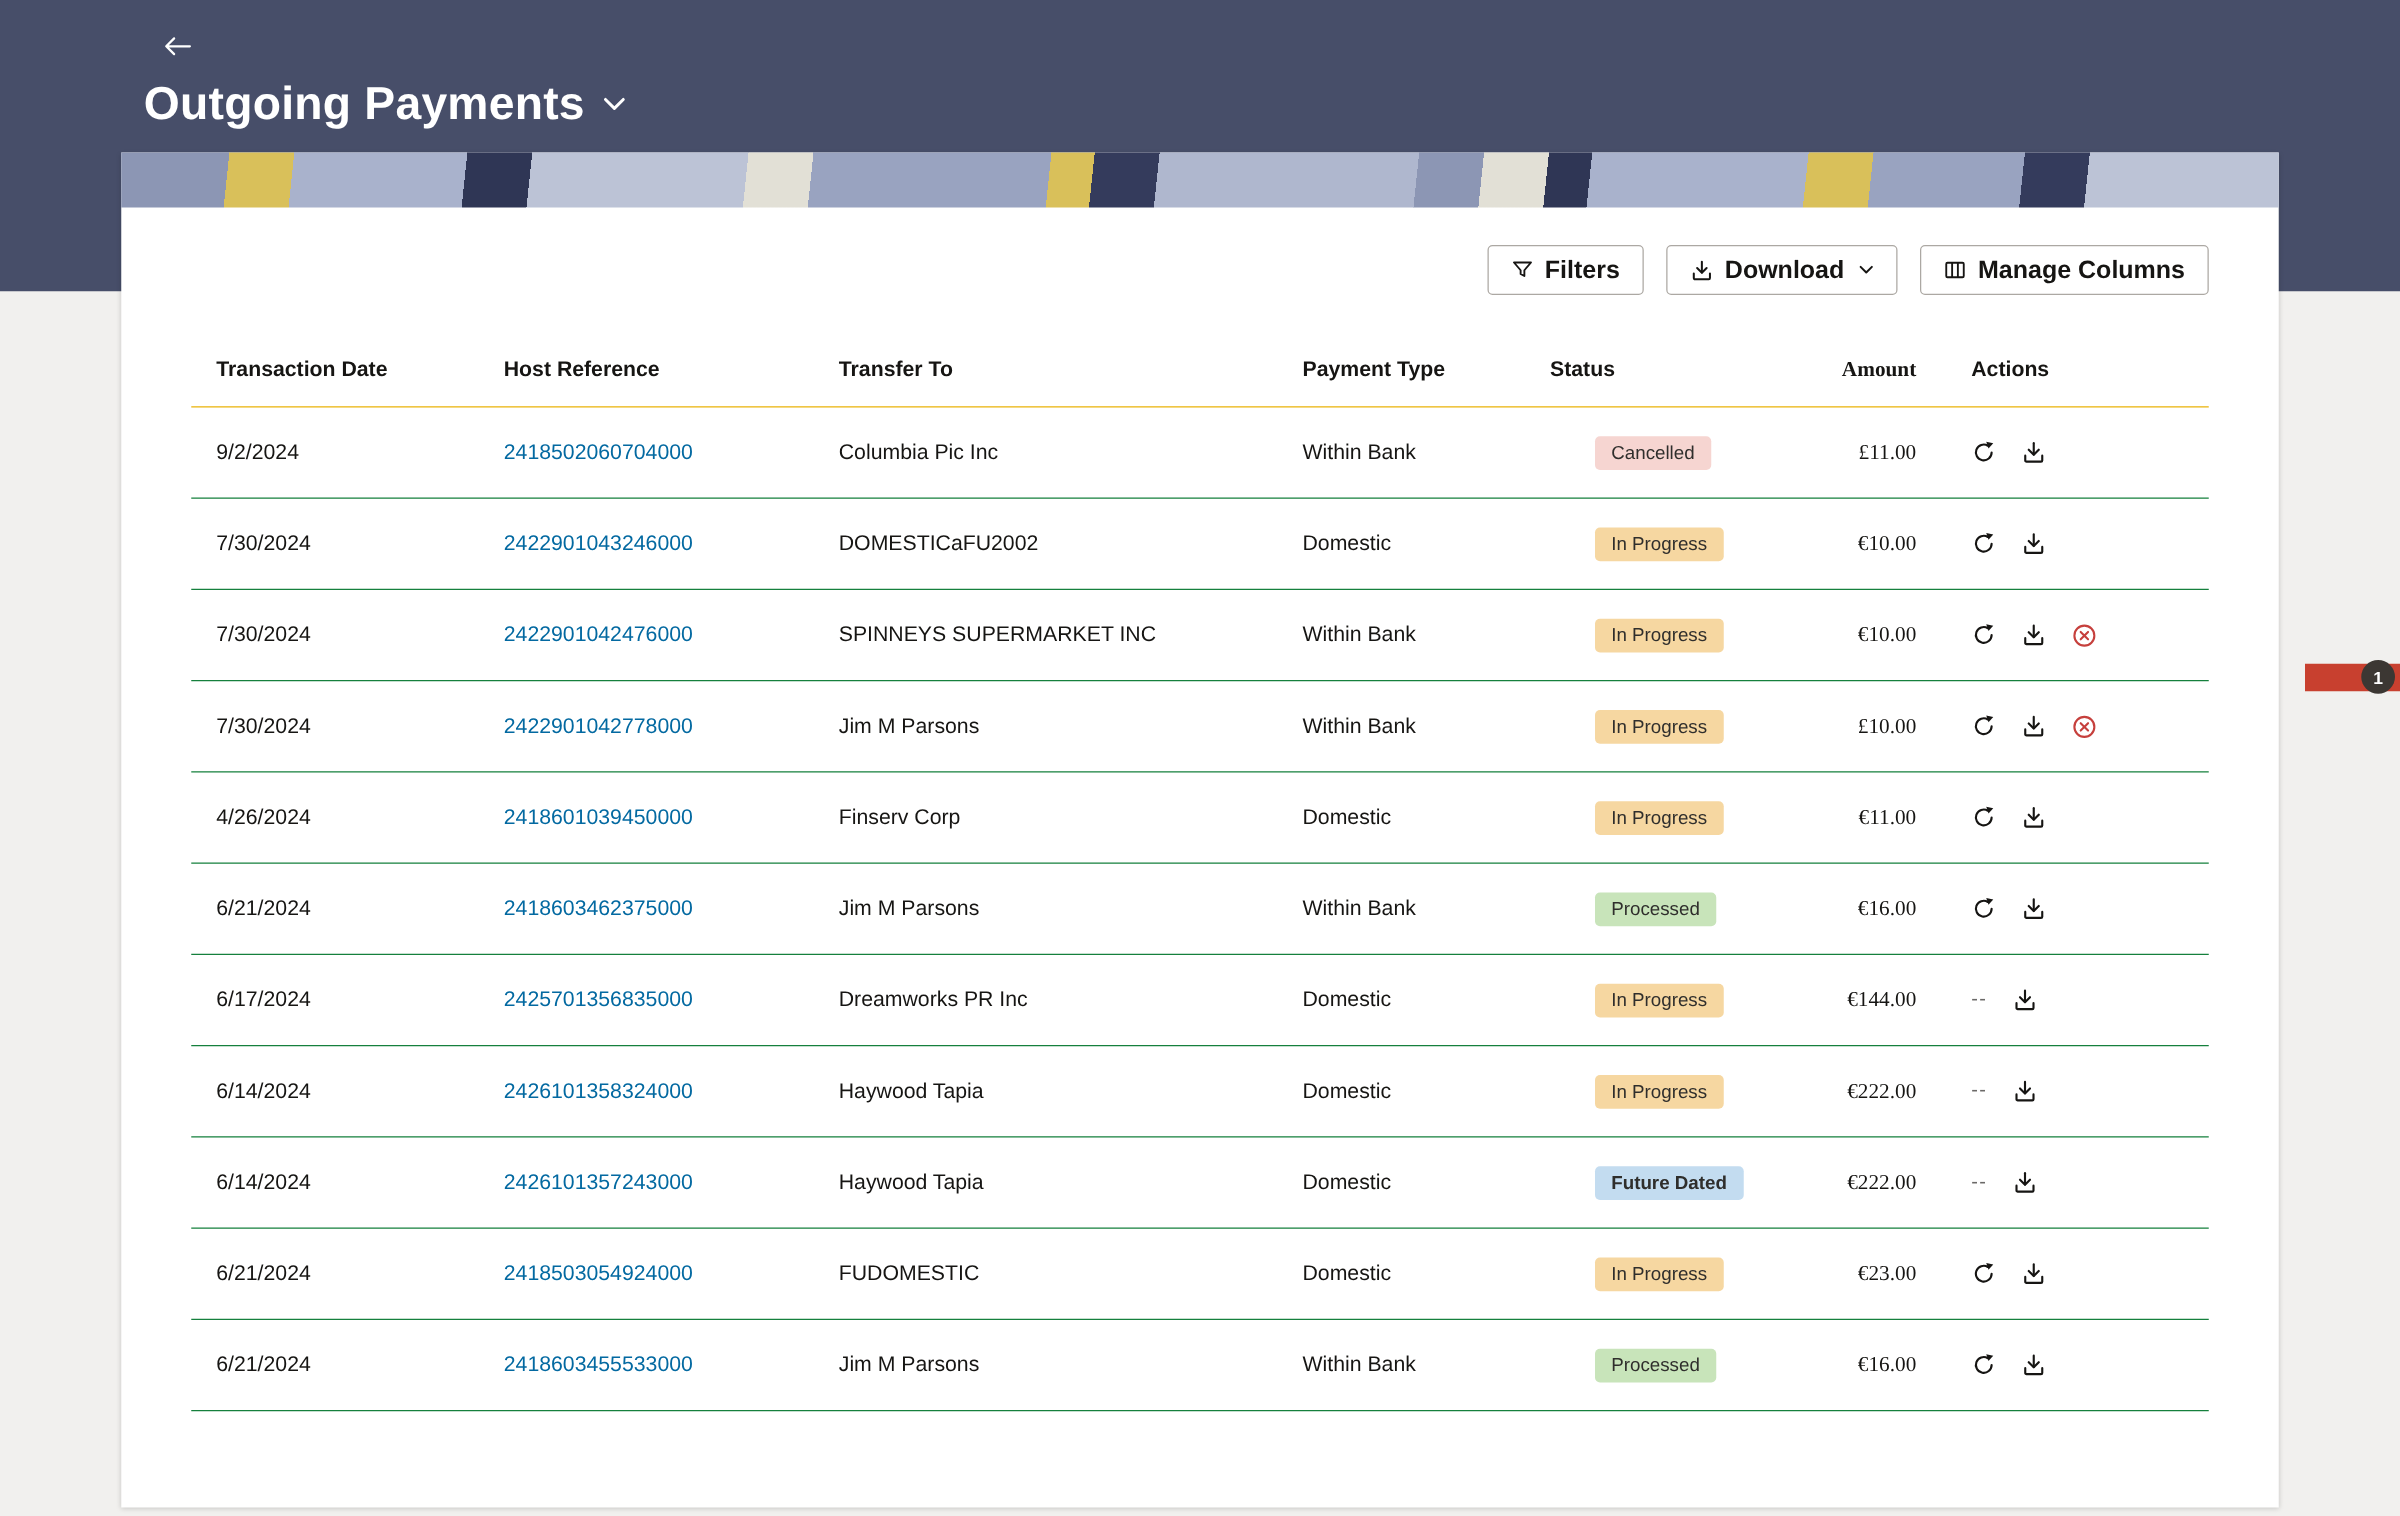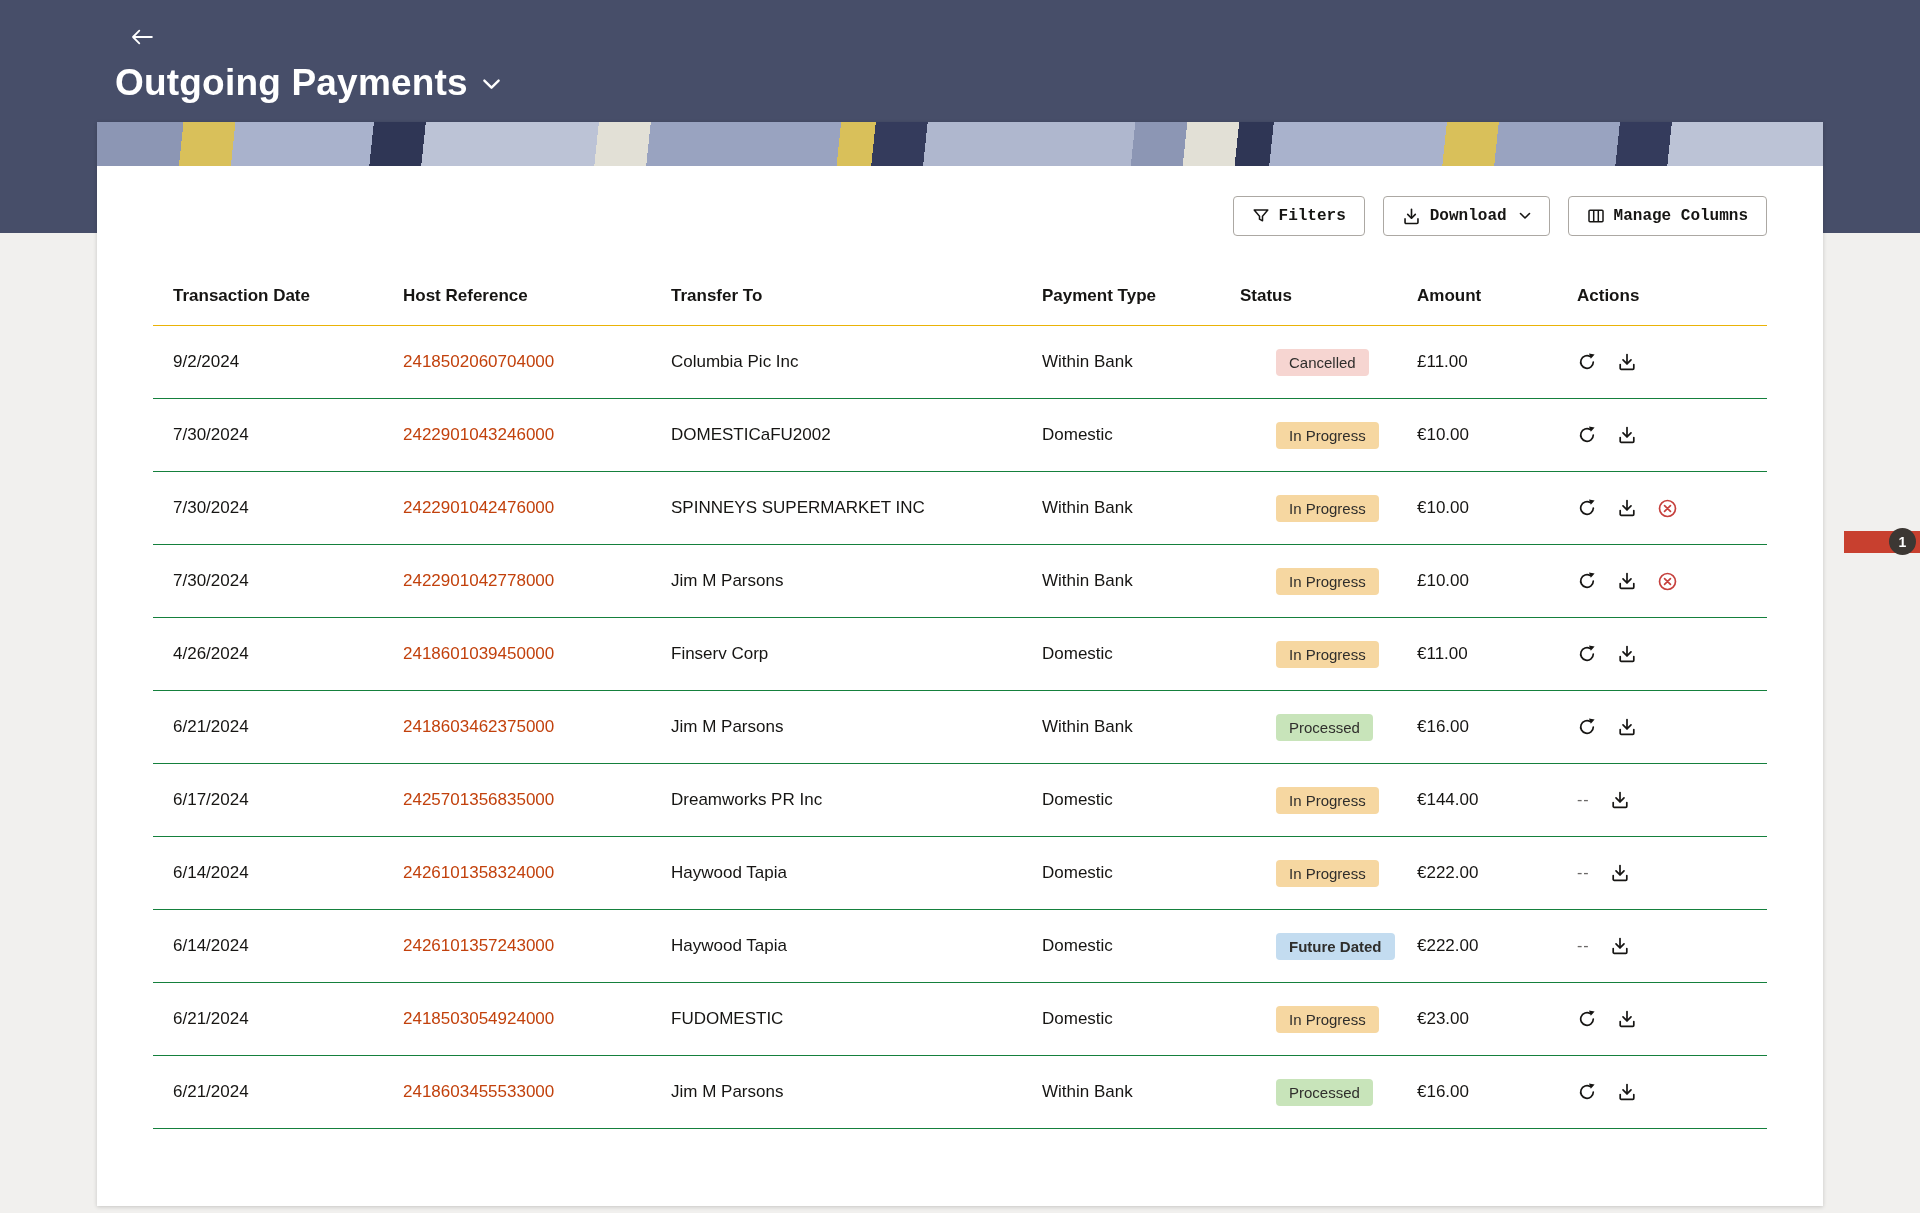--- a/index.html
+++ b/index.html
@@ -68,46 +68,45 @@
     margin-top: 30px;
     display: flex; justify-content: flex-end; align-items: center; gap: 18px;
   }
   .btn {
     height: 40px;
     display: inline-flex; align-items: center; gap: 9px;
     padding: 0 18px;
     background: #FFFFFF;
     border: 1px solid #ACA8A3;
     border-radius: 4px;
-    font-size: 16px; font-weight: 600; color: #161513;
+    font-size: 20px; font-weight: 600; color: #161513;
     cursor: pointer;
     white-space: nowrap;
-    font-family: Liberation Mono, monospace;
   }
   .btn .btn-icon { display: flex; align-items: center; }
   .btn .btn-caret { display: flex; align-items: center; margin-left: 3px; }
 
   
   .payments-table { margin-top: 0; }
   .t-row {
     display: grid;
     grid-template-columns: 230px 268px 371px 198px 177px 120px 1fr;
     align-items: center;
     padding-left: 20px;
     border-bottom: 1px solid #15803d;
   }
   .t-head {
     height: 60px;
     margin-top: 30px;
     font-weight: 700; font-size: 17px;
     border-bottom: 1px solid #eab308;
   }
   .t-body .t-row { height: 73px; font-size: 17px; }
-  .cell-amount { padding-right: 4px; }
-  .host-link { color: #c2410c; text-decoration: none; cursor: pointer; }
+  .cell-amount { text-align: right; padding-right: 4px; font-family: Liberation Serif, serif; }
+  .host-link { color: #0369a1; text-decoration: none; cursor: pointer; }
   .badge {
     display: inline-block;
     padding: 5px 13px;
     border-radius: 4px;
     font-size: 15px;
     color: #2F2E2C;
     white-space: nowrap;
     margin-left: 36px;
   }
   .cell-actions {

